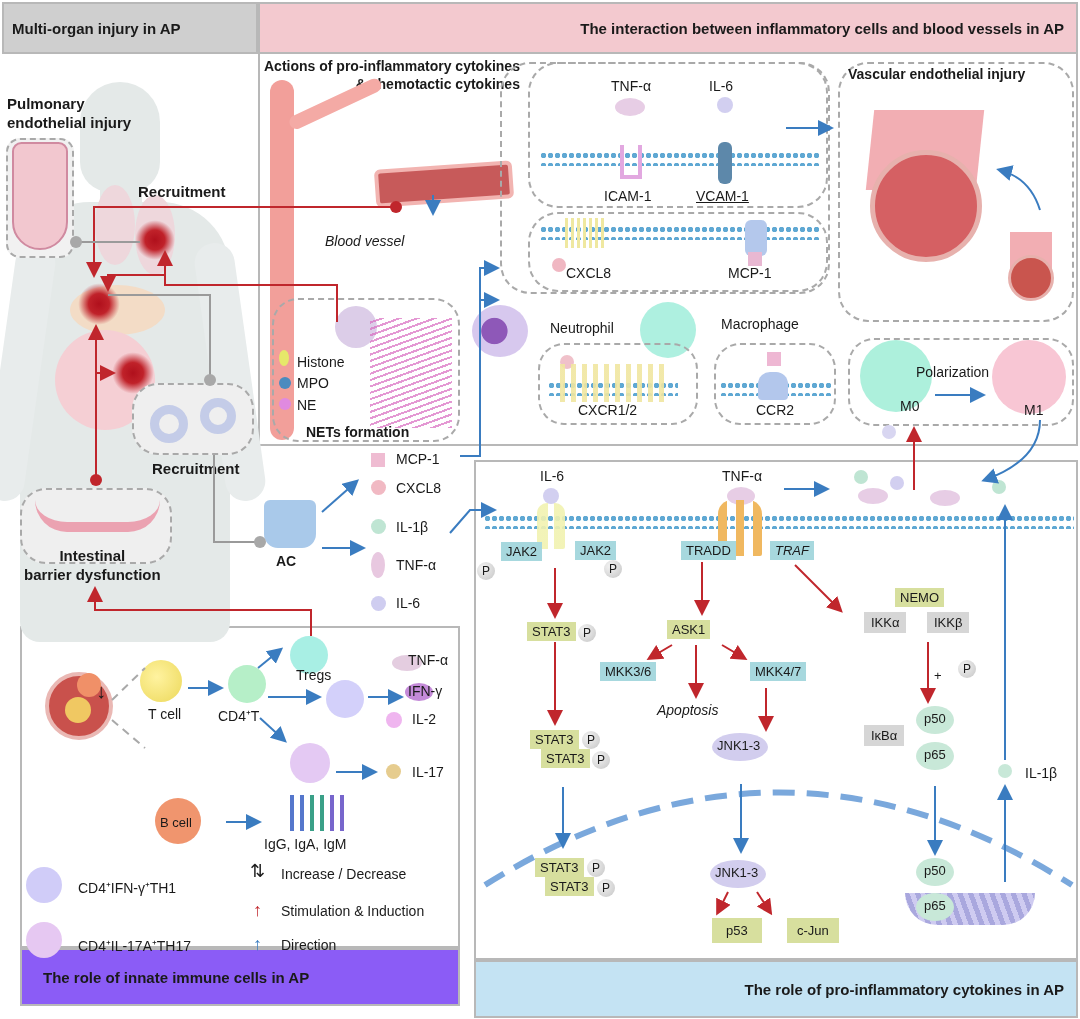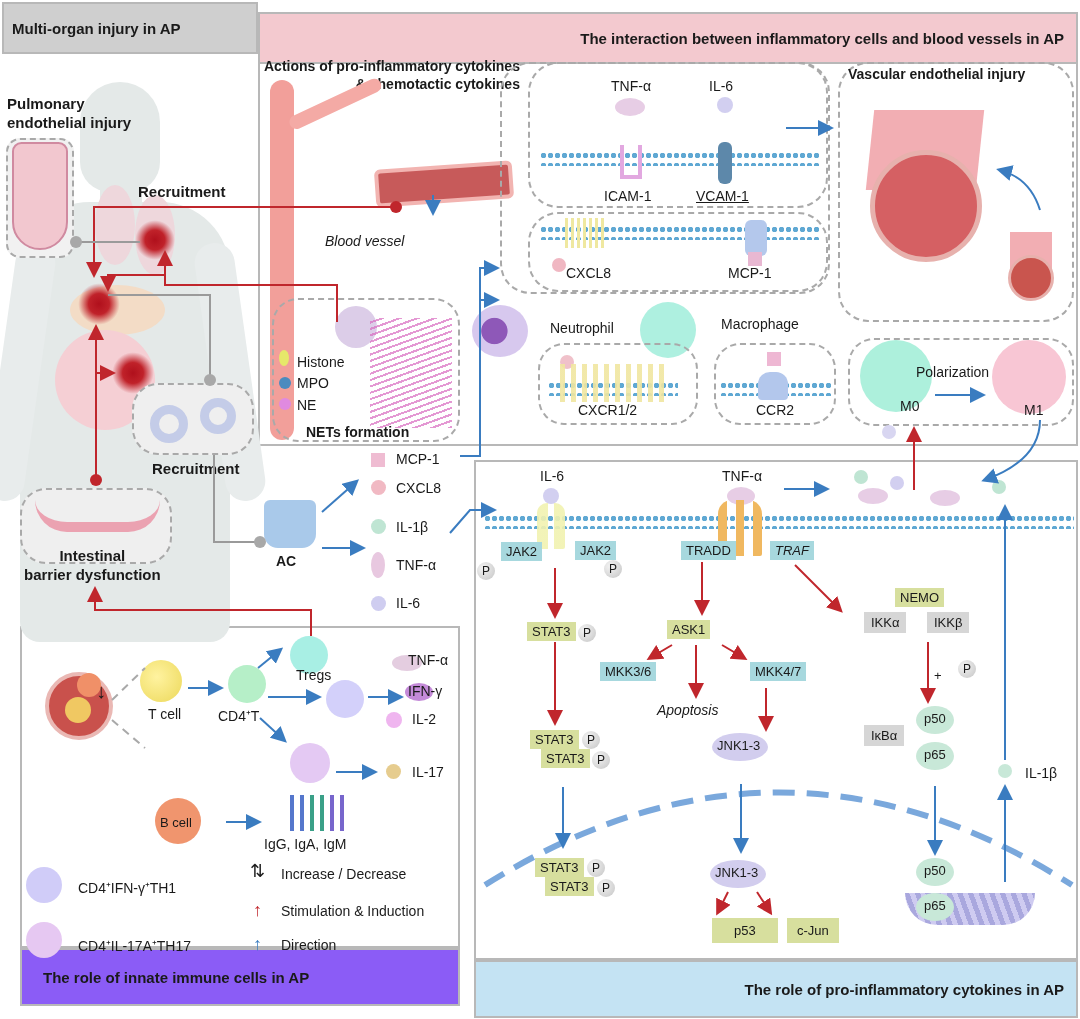--- a/index.html
+++ b/index.html
@@ -22,21 +22,21 @@
   .blob{position:absolute;border-radius:50%;}
   .glow{position:absolute;border-radius:50%;background:radial-gradient(circle,#b0101c 0%,#c0222a 35%,rgba(220,60,60,0) 70%);}
   svg.ov{position:absolute;left:0;top:0;pointer-events:none;}
 </style>
 </head>
 <body>
 
 <div class="hdr" style="left:2px;top:2px;width:256px;height:52px;background:#cfcfcf;border:2px solid #b8b8b8;padding-left:8px;">
   <span>Multi-organ injury in AP</span>
 </div>
-<div class="hdr" style="left:258px;top:12px;width:820px;height:52px;background:#f3c9cf;border:2px solid #b8b8b8;justify-content:flex-end;padding-right:12px;">
+<div class="hdr" style="left:258px;top:2px;width:820px;height:52px;background:#f3c9cf;border:2px solid #b8b8b8;justify-content:flex-end;padding-right:12px;">
   <span>The interaction between inflammatory cells and blood vessels in AP</span>
 </div>
 
 <div class="panel" style="left:258px;top:52px;width:820px;height:394px;border-top:none;"></div>
 <div class="panel" style="left:20px;top:626px;width:440px;height:322px;"></div>
 <div class="hdr" style="left:20px;top:948px;width:440px;height:58px;background:#8b5cf6;border:2px solid #b8b8b8;padding-left:21px;">
   <span>The role of innate immune cells in AP</span>
 </div>
 <div class="panel" style="left:474px;top:460px;width:604px;height:500px;"></div>
 <div class="hdr" style="left:474px;top:960px;width:604px;height:58px;background:#c4e3f3;border:2px solid #b8b8b8;justify-content:flex-end;padding-right:12px;">
@@ -255,21 +255,21 @@
 <div class="ell" style="left:998px;top:764px;width:14px;height:14px;background:#c8e8d8;"></div>
 <div class="lbl" style="left:1025px;top:765px;">IL-1β</div>
 
 <div class="box g" style="left:535px;top:858px;">STAT3</div>
 <div class="pp" style="left:587px;top:859px;">P</div>
 <div class="box g" style="left:545px;top:877px;">STAT3</div>
 <div class="pp" style="left:597px;top:879px;">P</div>
 
 <div class="ell" style="left:710px;top:860px;width:56px;height:28px;background:#d2cdee;"></div>
 <div class="lbl" style="left:715px;top:865px;font-size:13px;">JNK1-3</div>
-<div class="box g" style="left:712px;top:918px;padding:5px 22px;text-align:right;">p53</div>
+<div class="box g" style="left:712px;top:918px;padding:5px 14px;text-align:right;">p53</div>
 <div class="box g" style="left:787px;top:918px;padding:5px 10px;">c-Jun</div>
 
 <div class="abs" style="left:905px;top:893px;width:130px;height:32px;background:repeating-linear-gradient(70deg,#9a98d8 0 5px,#c6c2ee 5px 10px);border-radius:0 0 40px 40px;opacity:.85;"></div>
 <div class="ell" style="left:916px;top:858px;width:38px;height:28px;background:#c8e8d8;"></div>
 <div class="lbl" style="left:924px;top:863px;font-size:13px;">p50</div>
 <div class="ell" style="left:916px;top:893px;width:38px;height:28px;background:#c8e8d8;"></div>
 <div class="lbl" style="left:924px;top:898px;font-size:13px;">p65</div>
 
 <svg class="ov" width="1080" height="1019">
   <defs>

